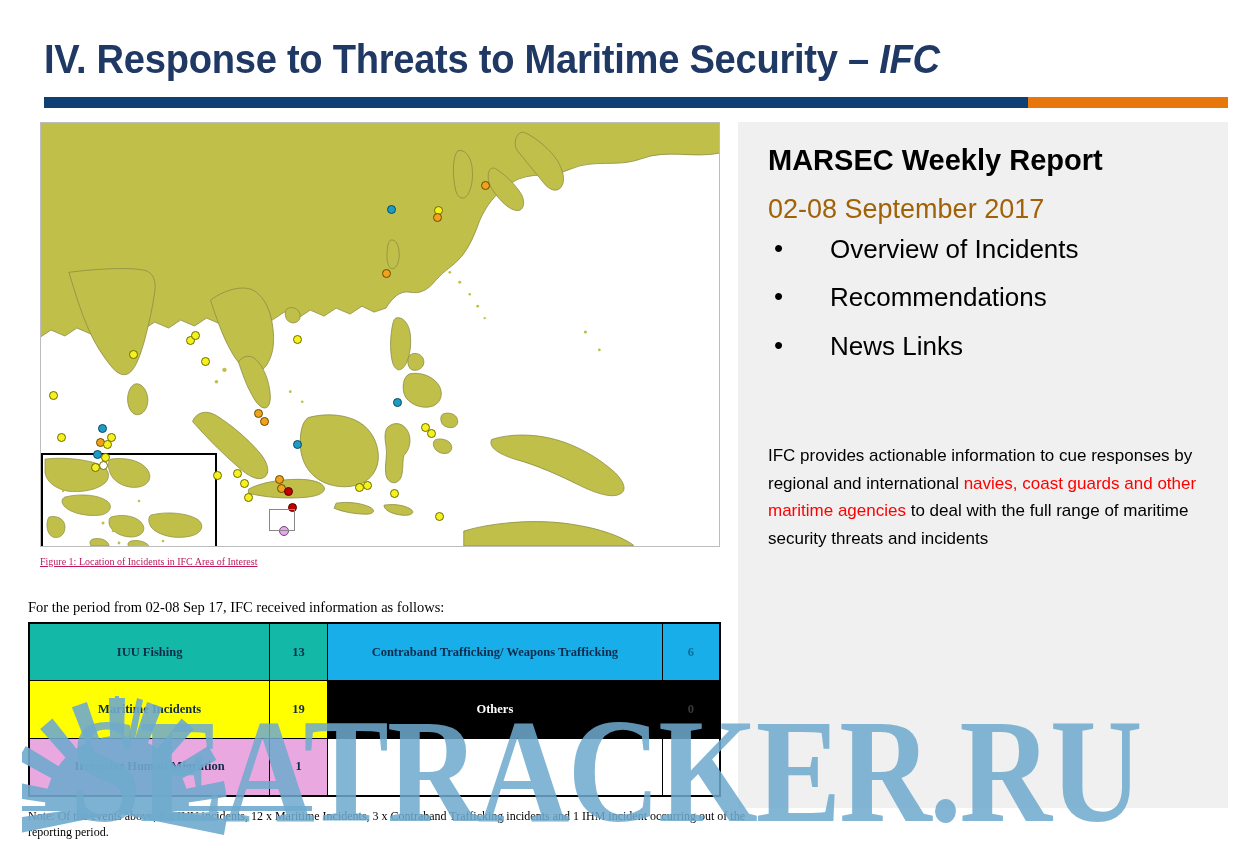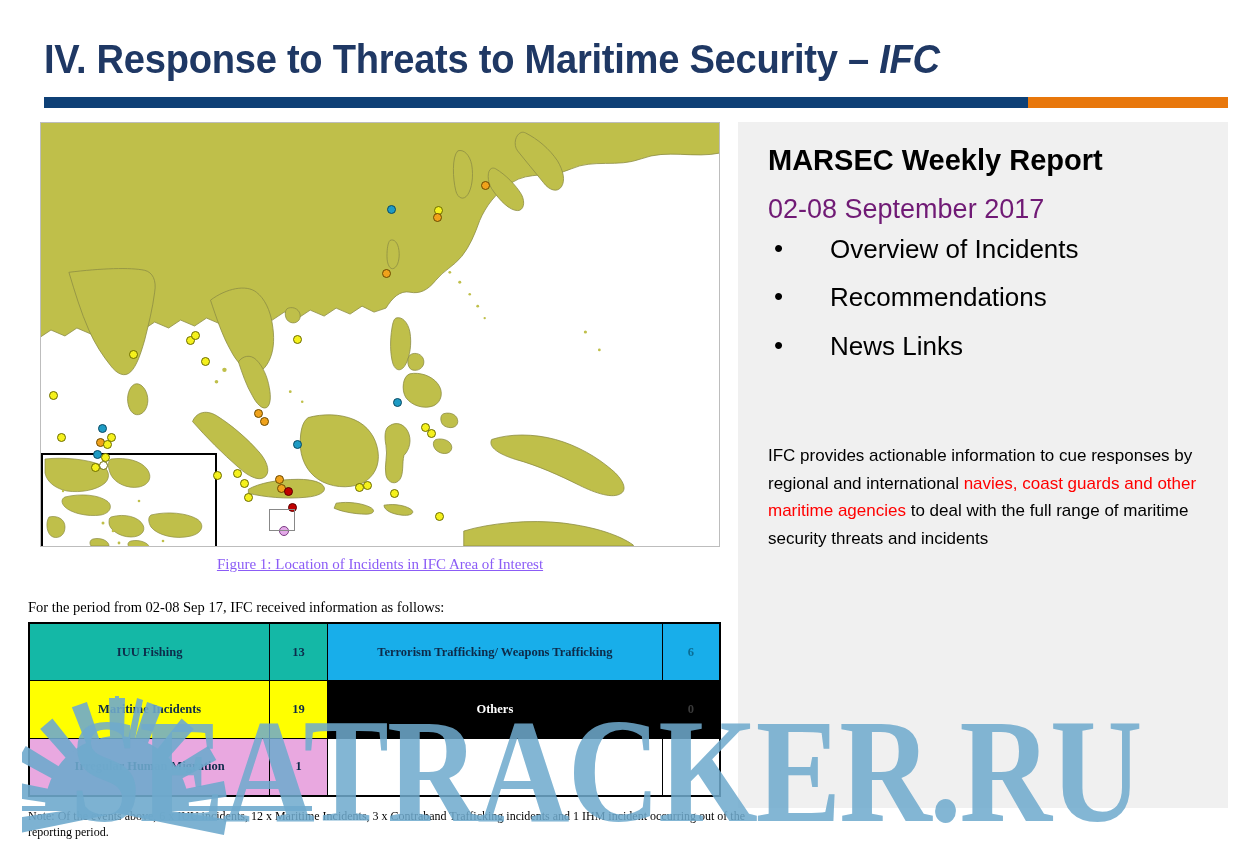--- a/index.html
+++ b/index.html
@@ -45,23 +45,23 @@
   .mk{position:absolute;border-radius:50%;box-sizing:border-box;}
   .mk.y{width:9px;height:9px;background:#F5F11C;border:1.5px solid #6b6b00;}
   .mk.o{width:9px;height:9px;background:#F0A21B;border:1.5px solid #6b4a00;}
   .mk.b{width:9px;height:9px;background:#1E9BC4;border:1.5px solid #0b4a63;}
   .mk.r{width:9px;height:9px;background:#C00000;border:1.5px solid #5b0000;}
   .mk.p{width:10px;height:10px;background:#E3A9E8;border:1.5px solid #7a3c82;}
   .mk.w{width:9px;height:9px;background:#ffffff;border:1.5px solid #6b6b00;}
 
   #fig-caption{
     position:absolute;left:40px;top:556px;width:680px;
-    text-align:center;
+    text-align:left;
     font-family:"Liberation Serif", serif;
-    font-size:15px;color:#8b5cf6;
+    font-size:10px;color:#be185d;
   }
   #fig-caption span{text-decoration:underline;}
 
   
   #period-line{
     position:absolute;left:28px;top:599px;width:700px;
     font-family:"Liberation Serif", serif;
     font-size:14.5px;color:#000;
   }
 
@@ -110,21 +110,21 @@
     position:absolute;left:738px;top:122px;width:490px;height:686px;
     background:#F0F0F0;
   }
   #rp-title{
     position:absolute;left:30px;top:22px;
     font-size:29px;font-weight:bold;color:#000;
     font-family:"Liberation Sans", sans-serif;
   }
   #rp-subtitle{
     position:absolute;left:30px;top:72px;
-    font-size:27px;color:#701a75;font-weight:normal;
+    font-size:27px;color:#a16207;font-weight:normal;
   }
   #rp-bullets{
     position:absolute;left:30px;top:114px;width:440px;
     list-style:none;margin:0;padding:0;
   }
   #rp-bullets li{
     font-size:26px;color:#000;margin:0 0 21px 0;
     position:relative;padding-left:62px;line-height:1.05;
   }
   #rp-bullets li .bul{
@@ -418,21 +418,21 @@
   <span>Figure 1: Location of Incidents in IFC Area of Interest</span>
 </div>
 
 <div id="period-line">For the period from 02-08 Sep 17, IFC received information as follows:</div>
 
 <table id="incident-table">
   <tbody>
     <tr>
       <td class="c-label bg-orange">IUU Fishing</td>
       <td class="c-val bg-orange">13</td>
-      <td class="c-label2 bg-cyan">Terrorism Trafficking/ Weapons Trafficking</td>
+      <td class="c-label2 bg-cyan">Contraband Trafficking/ Weapons Trafficking</td>
       <td class="c-val2 bg-cyan"><span class="dim">6</span></td>
     </tr>
     <tr>
       <td class="c-label bg-yellow">Maritime Incidents</td>
       <td class="c-val bg-yellow">19</td>
       <td class="c-label2 bg-black">Others</td>
       <td class="c-val2 bg-black"><span class="dim">0</span></td>
     </tr>
     <tr>
       <td class="c-label bg-pink">Irregular Human Migration</td>

